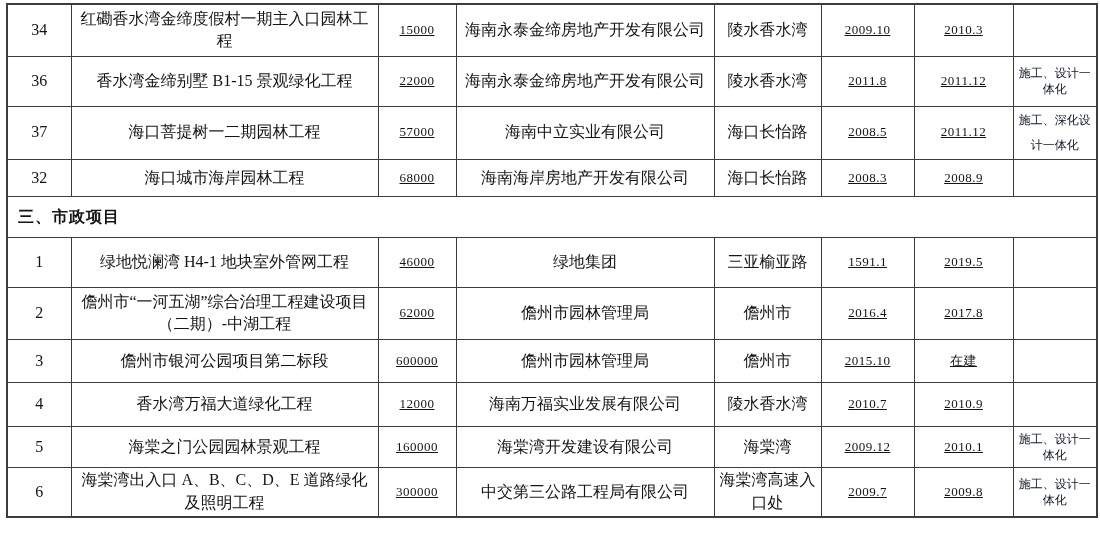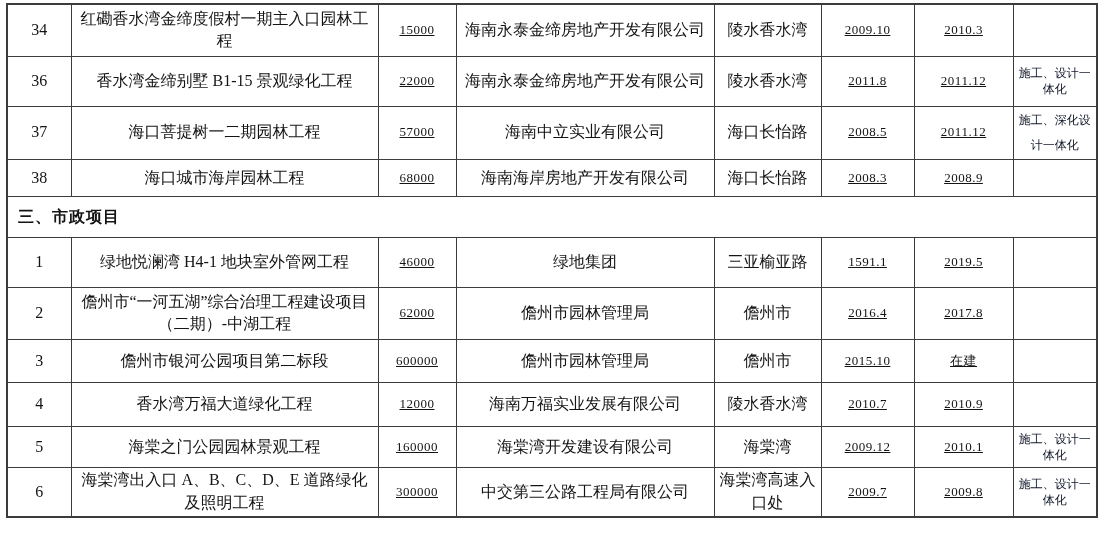--- a/index.html
+++ b/index.html
@@ -70,21 +70,21 @@
         <td class="no">37</td>
         <td>海口菩提树一二期园林工程</td>
         <td class="amount">57000</td>
         <td>海南中立实业有限公司</td>
         <td>海口长怡路</td>
         <td class="date">2008.5</td>
         <td class="date">2011.12</td>
         <td class="note spread">施工、深化设计一体化</td>
       </tr>
       <tr style="height:37px">
-        <td class="no">38</td>
+        <td class="no">32</td>
         <td>海口城市海岸园林工程</td>
         <td class="amount">68000</td>
         <td>海南海岸房地产开发有限公司</td>
         <td>海口长怡路</td>
         <td class="date">2008.3</td>
         <td class="date">2008.9</td>
         <td class="note"></td>
       </tr>
       <tr class="section" style="height:41px">
         <td colspan="8">三、市政项目</td>

